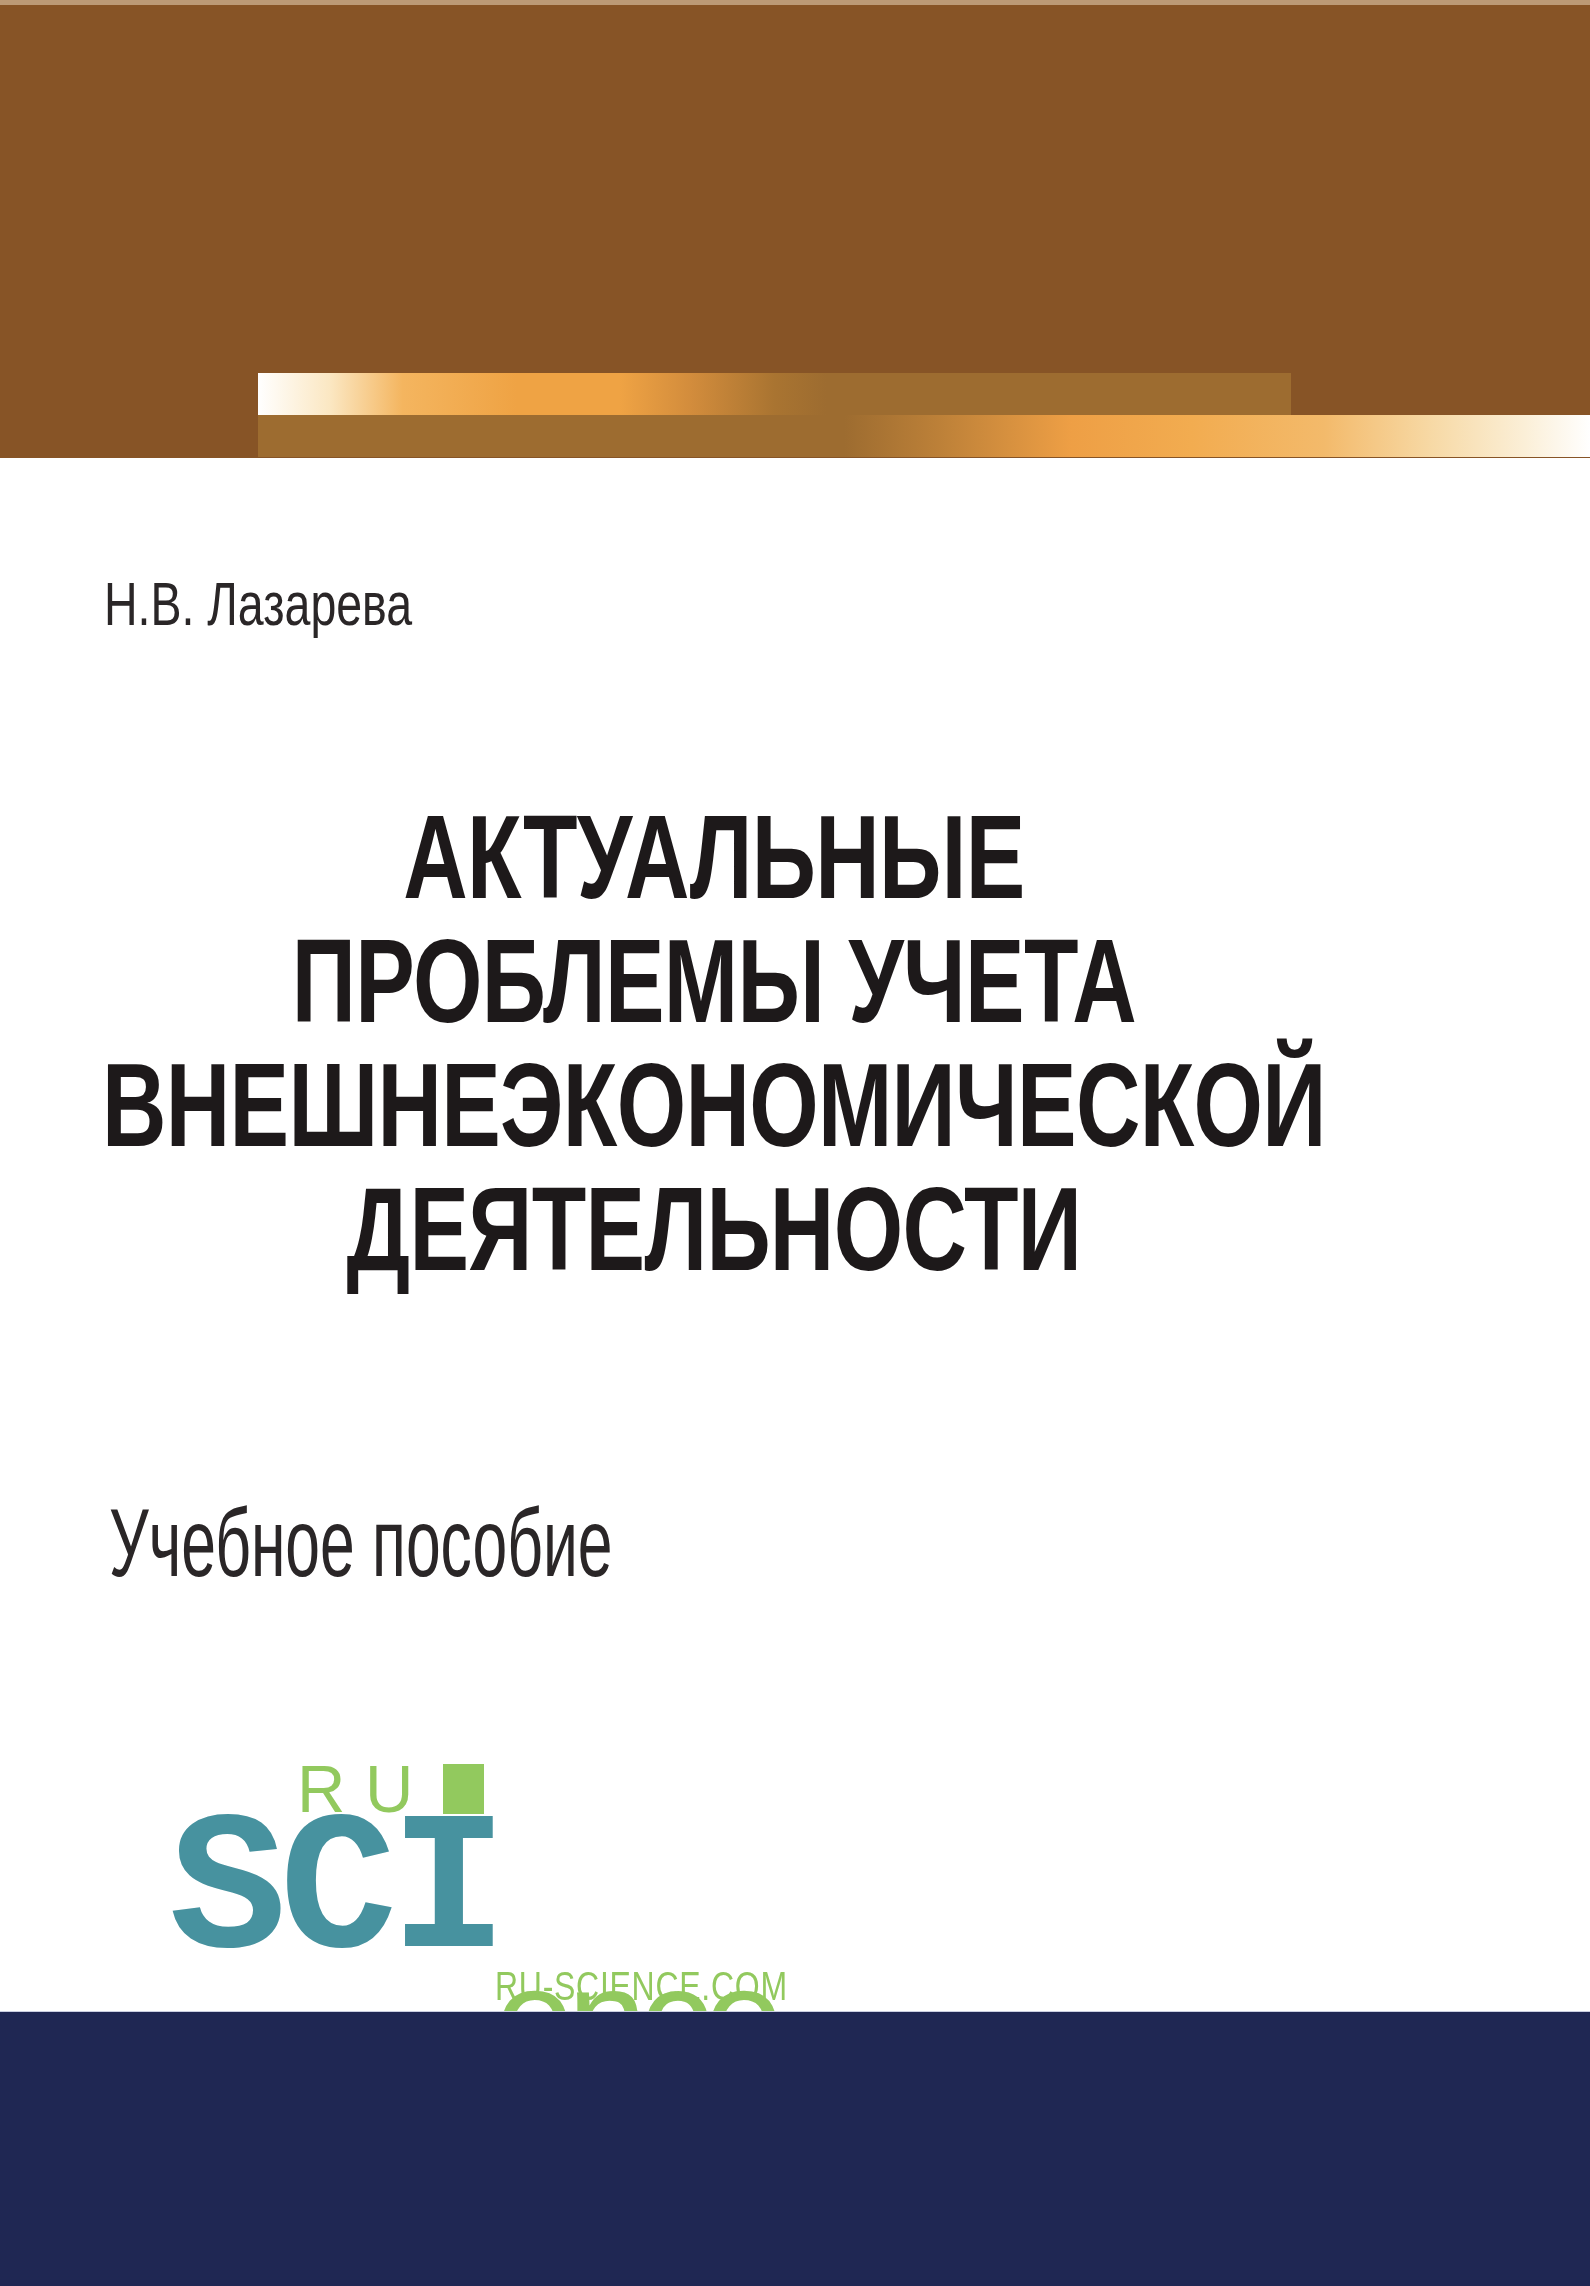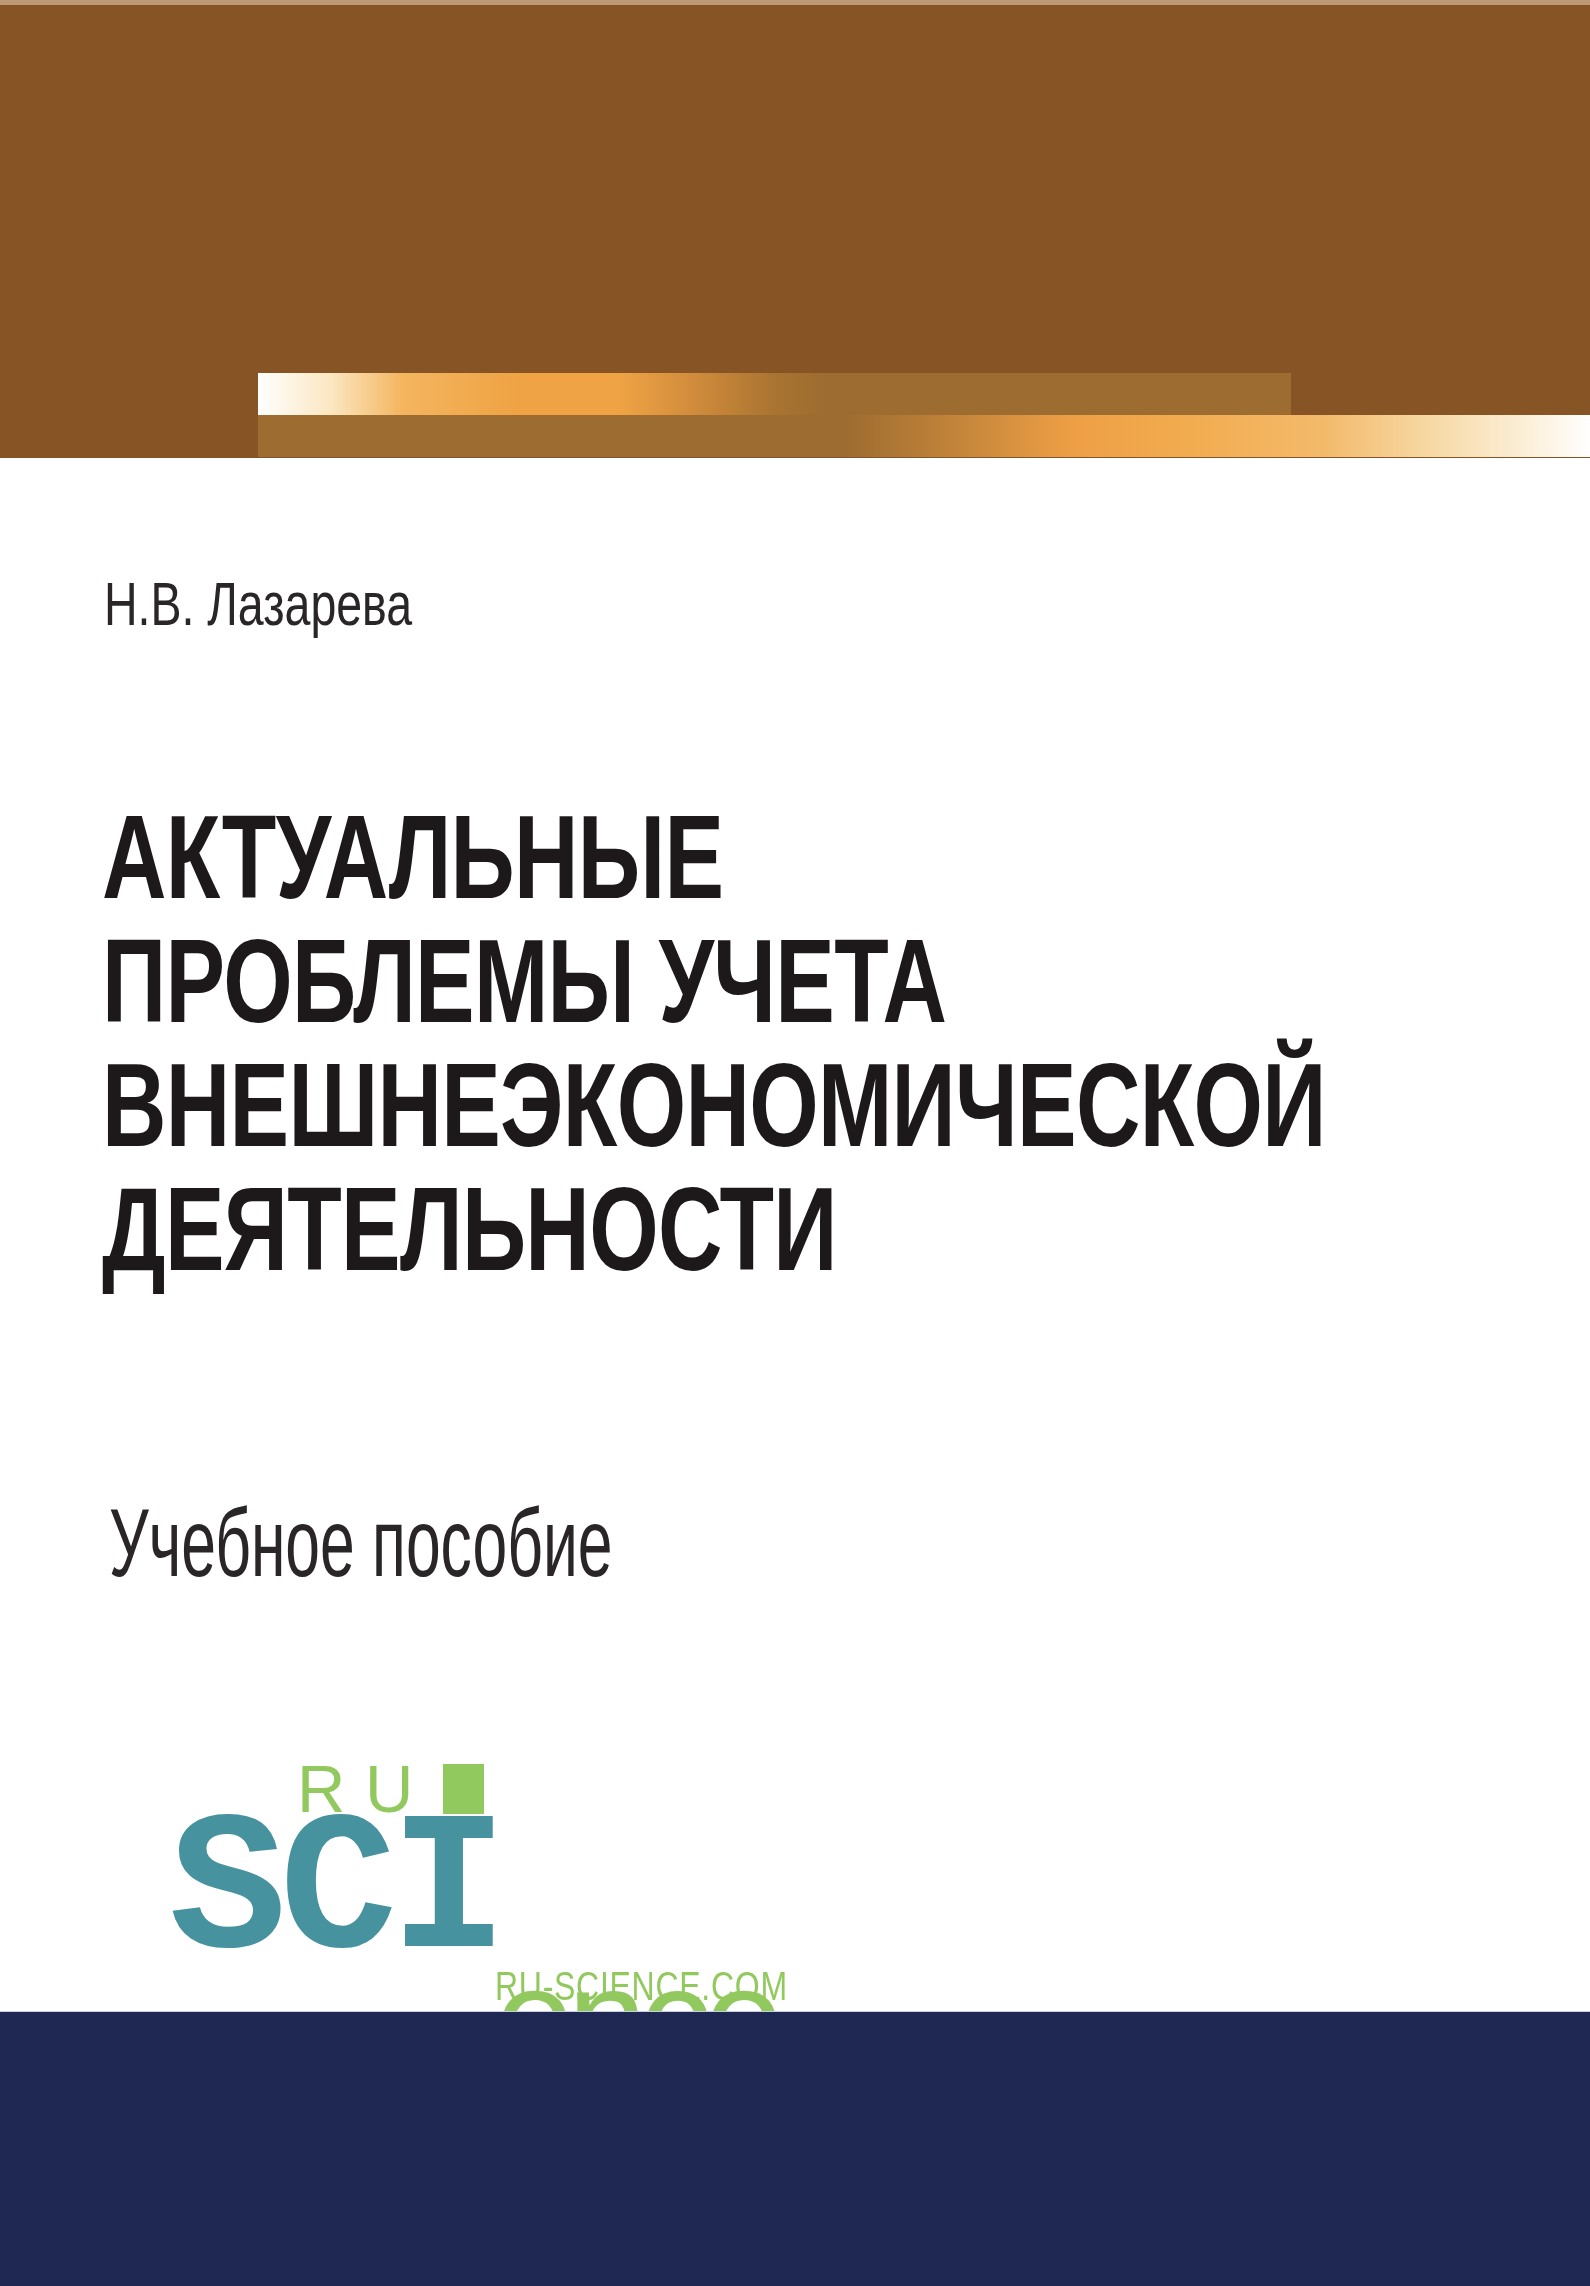--- a/index.html
+++ b/index.html
@@ -11,20 +11,21 @@
     width: 1591px;
     height: 2287px;
     position: relative;
     overflow: hidden;
     font-family: "Liberation Sans", "DejaVu Sans", sans-serif;
   }
   .cover {
     position: absolute;
     inset: 0;
     background: #ffffff;
+    text-align: center;
   }
   
   .top-border {
     position: absolute;
     left: 0; top: 0;
     width: 1591px; height: 4.5px;
     background: var(--top-border, #BC9A76);
   }
   
   .header-band {

